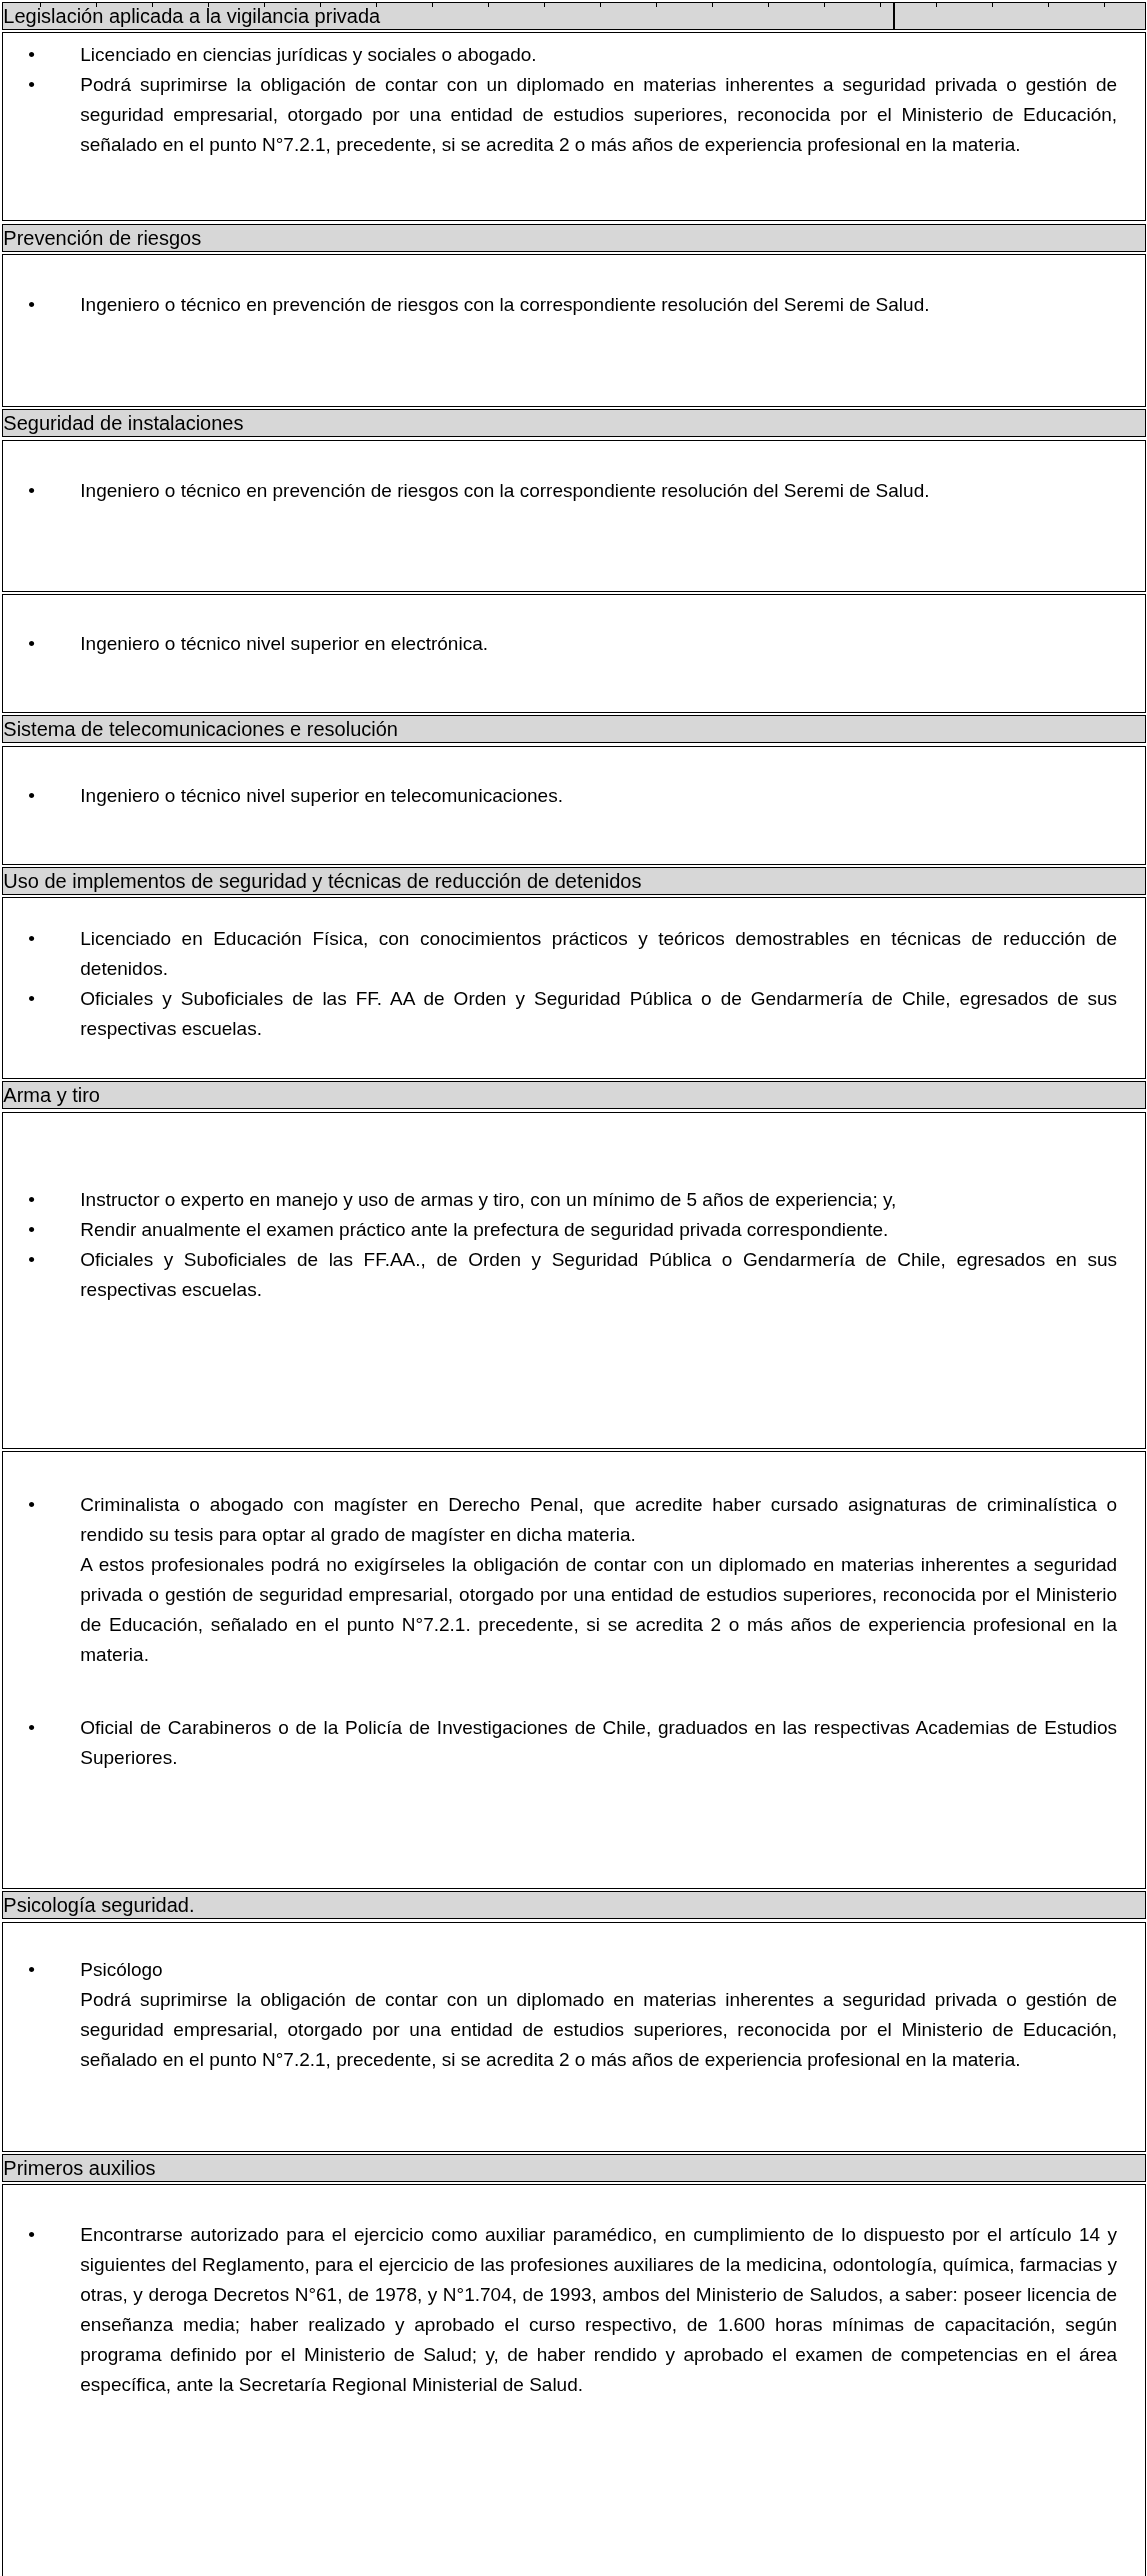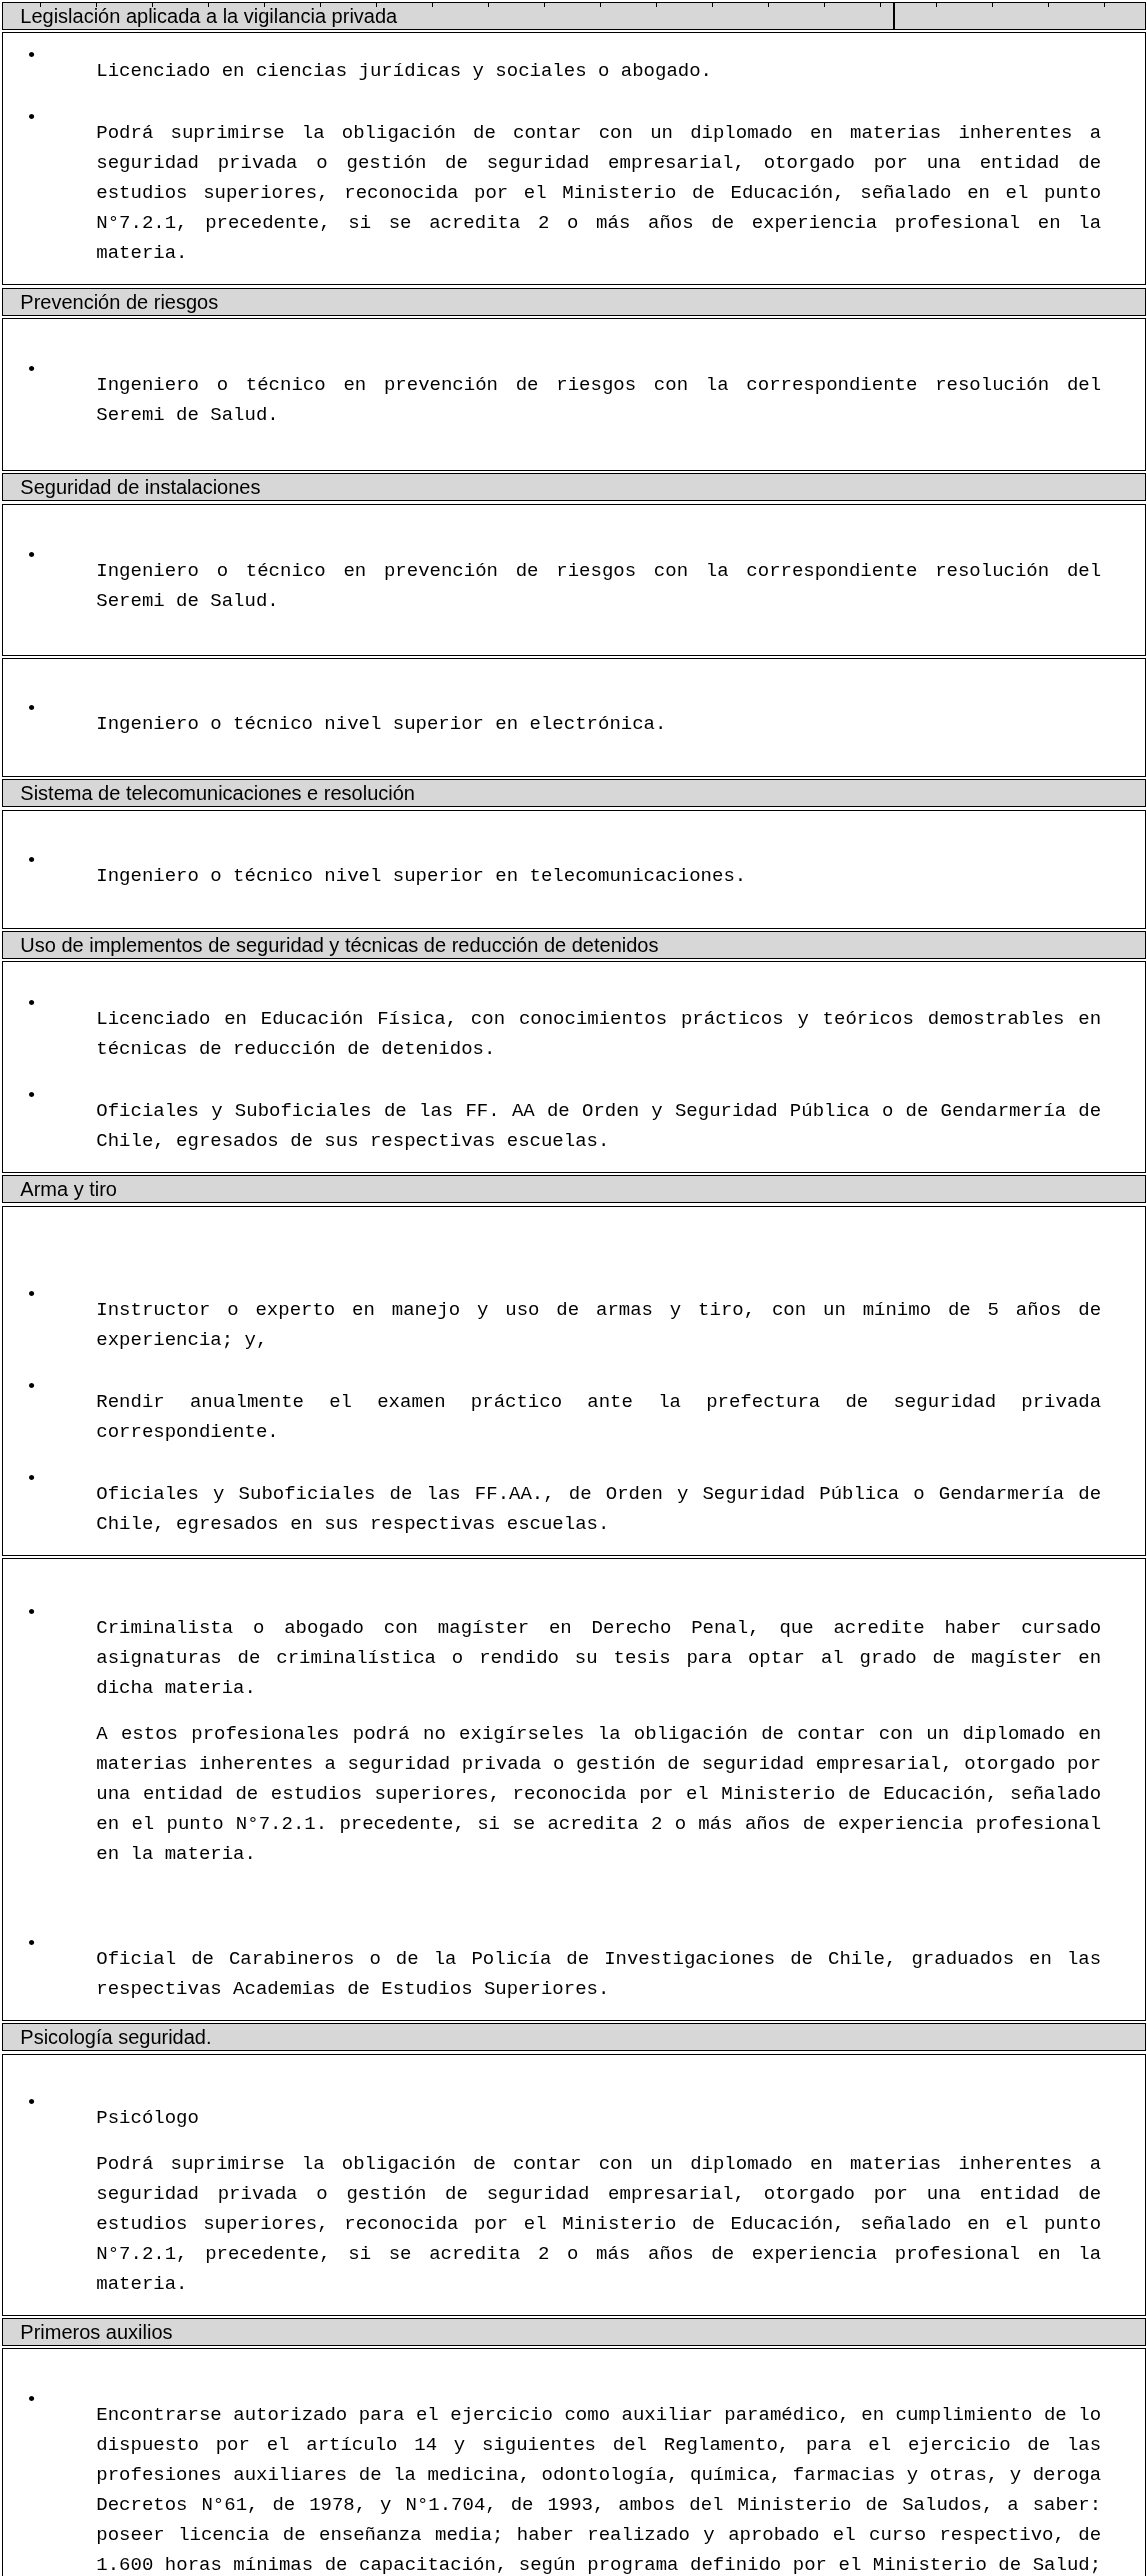--- a/index.html
+++ b/index.html
@@ -18,21 +18,21 @@
     margin: 0 2.3px 2.3px 2.3px;
     border: 1.5px solid #000000;
     background: #ffffff;
   }
 
   
   .hdr {
     position: relative;
     height: 26px;
     background: #d7d7d7;
-    padding-left: 17px;
+    padding-left: 0;
     font-size: 20px;
     line-height: 27px;
     white-space: nowrap;
     overflow: hidden;
   }
 
   
   .ticks {
     position: absolute;
     top: 0; left: 37px; right: 21.4px; height: 4.6px;
@@ -68,21 +68,21 @@
     box-sizing: border-box;
     padding-left: 25px;
     font-size: 19px;
     line-height: 30px;
   }
   .btext {
     flex: 1;
     padding-right: 27.6px;
     text-align: justify;
   }
-  .btext p { margin: 16px; font-family: Liberation Mono, monospace; }
+  .btext p { margin: 0; }
   .gap-top { margin-top: 43px; }
 </style>
 </head>
 <body>
 
 <div class="page">
 
   <section>
     <div class="cell hdr">
       <span>Legislación aplicada a la vigilancia privada</span>

